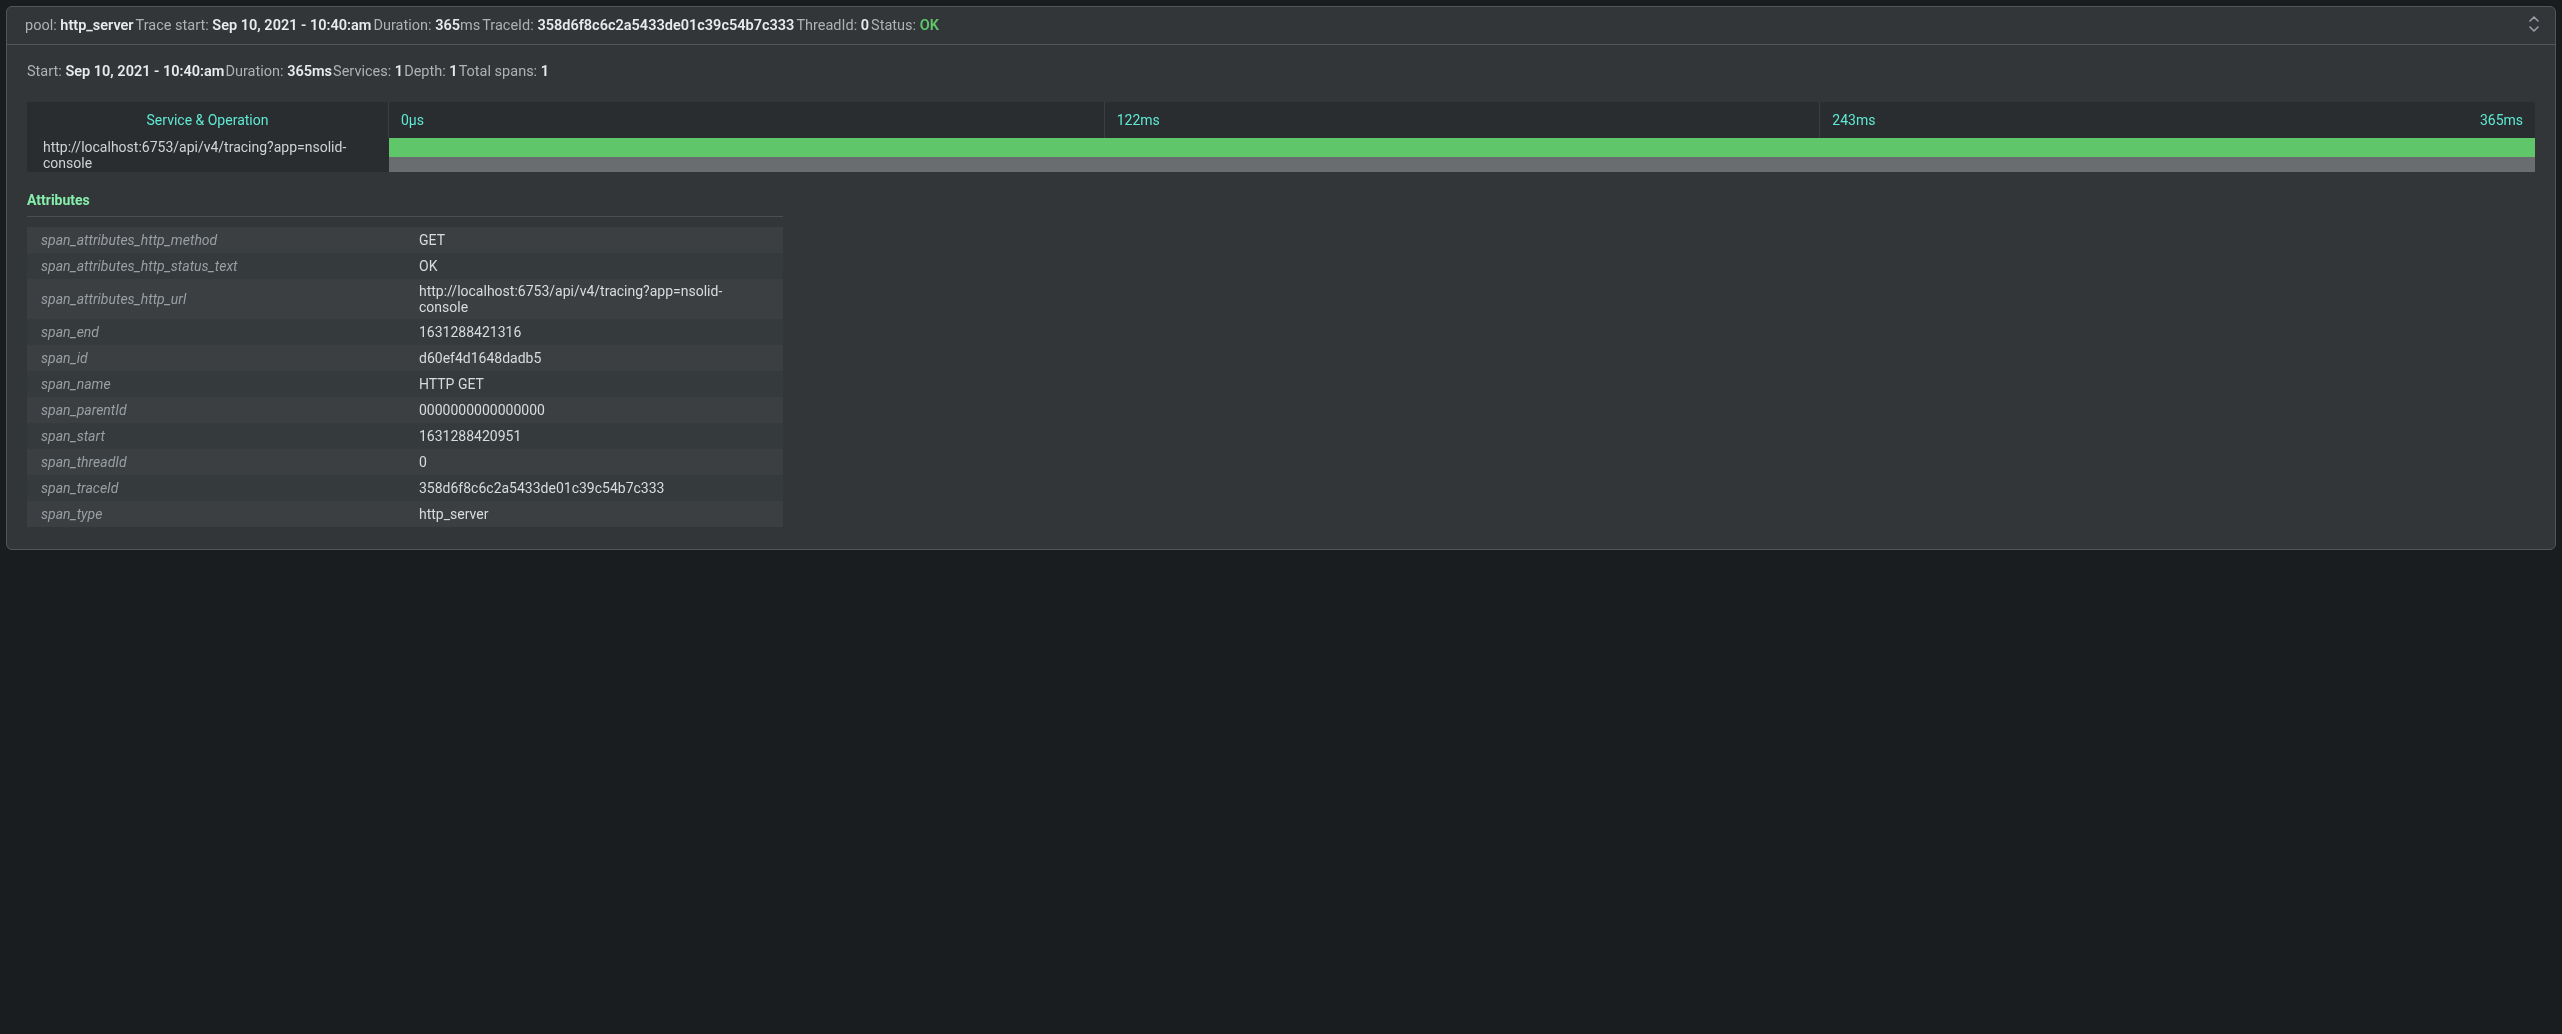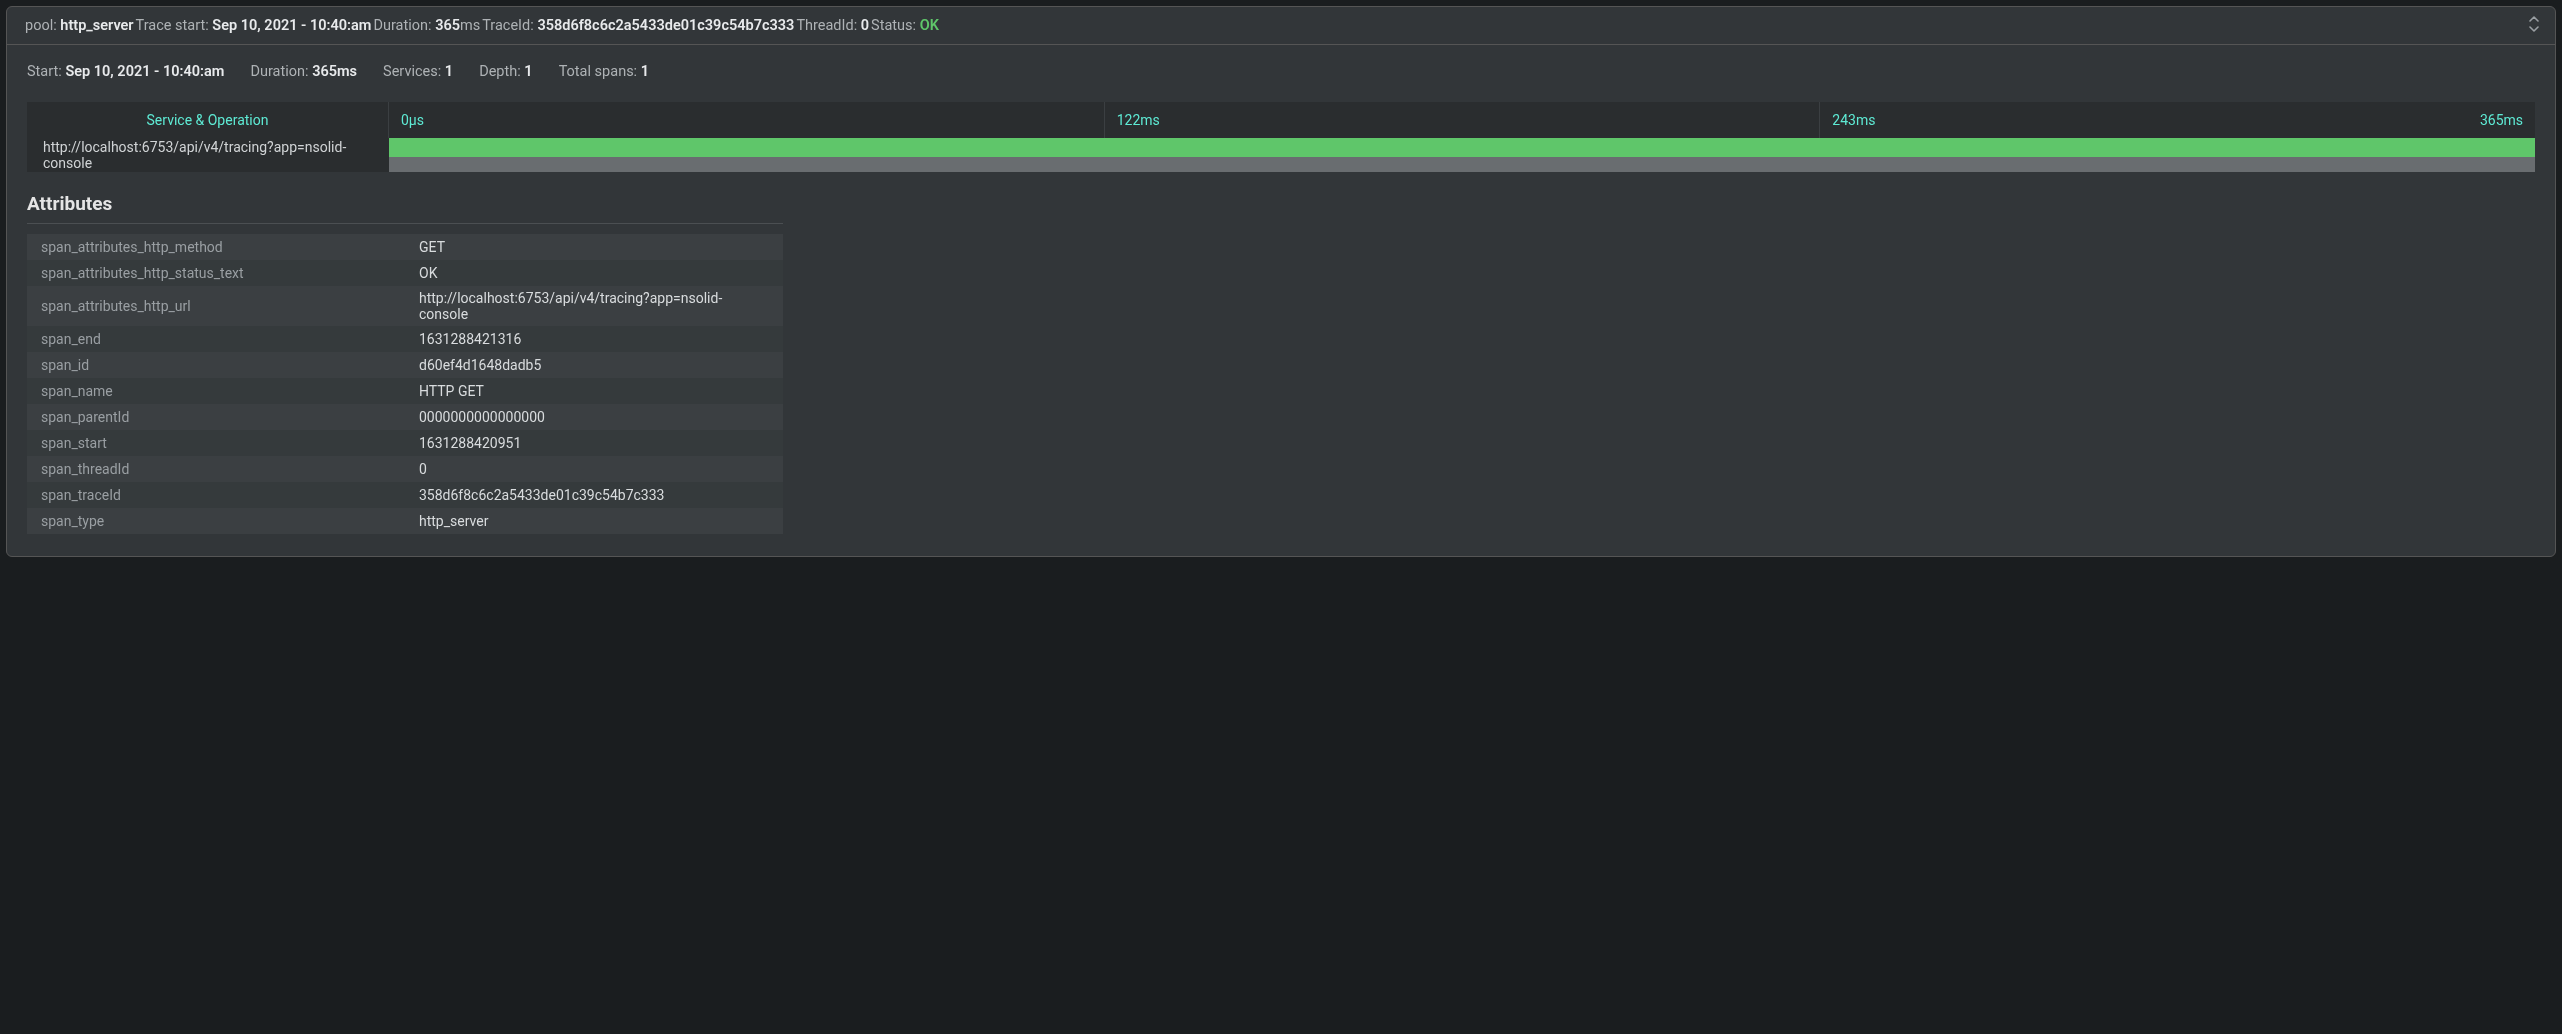--- a/index.html
+++ b/index.html
@@ -35,21 +35,21 @@
     transform: translateY(-50%);
     color: #9a9fa3;
     cursor: pointer;
   }
   .body {
     padding: 18px 20px 22px 20px;
   }
   .subheader {
     display: flex;
     align-items: center;
-    gap: 26px;
+    gap: 1px;
     font-size: 14.5px;
     color: #aeb2b5;
     margin-bottom: 22px;
   }
   .subheader b { color: #e8eaec; font-weight: 600; }
 
   .timeline {
     display: flex;
     margin-bottom: 20px;
   }
@@ -111,23 +111,23 @@
     width: 100%;
   }
 
   .span-title {
     font-size: 17px;
     font-weight: 700;
     color: #e8eaec;
     margin-bottom: 4px;
   }
   .attrs-title {
-    font-size: 19px;
+    font-size: 14px;
     font-weight: 700;
-    color: #e5e5e5;
+    color: #86efac;
     margin-bottom: 10px;
     padding-bottom: 8px;
     border-bottom: 1px solid #4b4f52;
     max-width: 756px;
   }
   .attrs-table {
     width: 756px;
     border-collapse: collapse;
   }
   .attrs-table tr {
@@ -140,20 +140,21 @@
     background: #353a3c;
   }
   .attrs-table td {
     padding: 4px 14px;
     font-size: 14px;
     vertical-align: middle;
   }
   .attrs-table td.key {
     color: #9a9fa3;
     width: 378px;
+    font-style: italic;
   }
   .attrs-table td.val {
     color: #d9dcde;
   }
 </style>
 </head>
 <body>
 
 <div class="panel">
 

